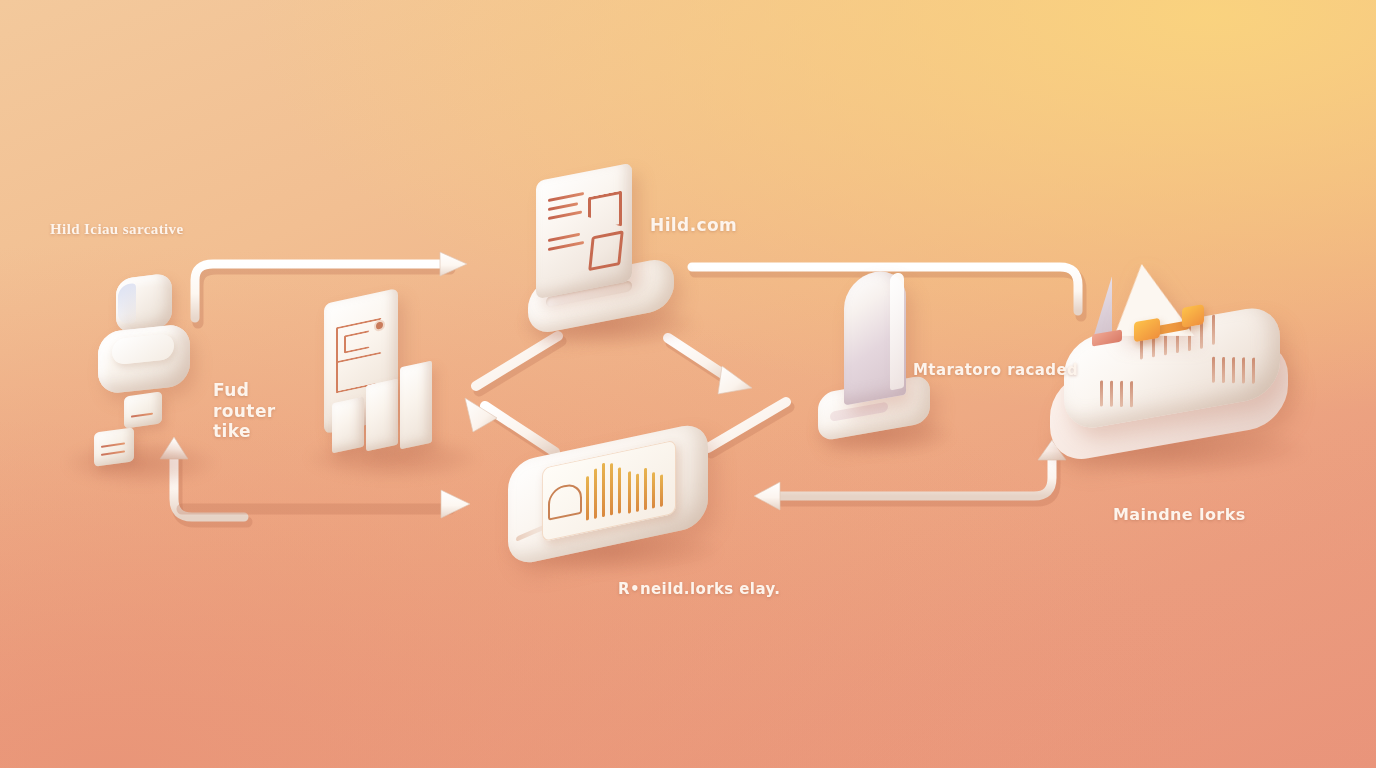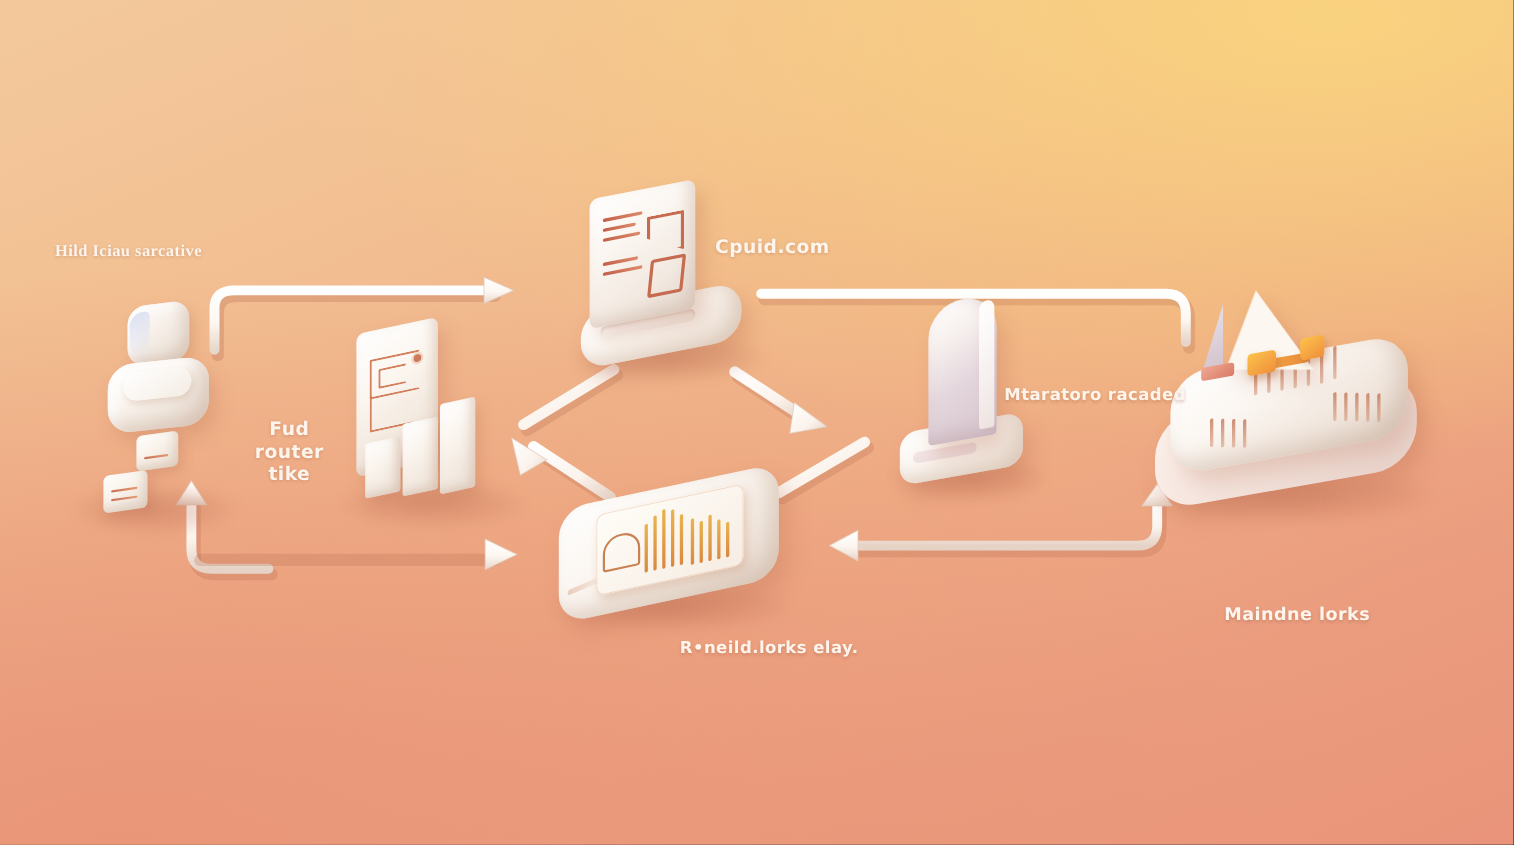--- a/index.html
+++ b/index.html
@@ -482,20 +482,20 @@
     </div>
     <div class="tri-side"></div>
     <div class="tri"></div>
     <div class="redslab"></div>
     <div class="knobbar"></div>
     <div class="knob k1"></div>
     <div class="knob k2"></div>
   </div>
 
   <div class="label" style="left:50px;  top:220px; font-size:15px;font-family:Liberation Serif, serif;">Hild Iciau sarcative</div>
-  <div class="label" style="left:213px; top:380px; font-size:17px; text-align:center; width:100px;">Fud router
+  <div class="label" style="left:213px; top:380px; font-size:17px; text-align:left; width:100px;">Fud router
 tike</div>
-  <div class="label" style="left:650px; top:215px; font-size:17px;">Cpuid.com</div>
-  <div class="label" style="left:913px; top:350px; font-size:15px;">Mtaratoro racaded</div>
-  <div class="label" style="left:1113px; top:505px; font-size:16px;margin-top:44px;">Maindne lorks</div>
+  <div class="label" style="left:650px; top:215px; font-size:17px;">Hild.com</div>
+  <div class="label" style="left:913px; top:361px; font-size:15px;">Mtaratoro racaded</div>
+  <div class="label" style="left:1113px; top:505px; font-size:16px;">Maindne lorks</div>
   <div class="label" style="left:618px; top:580px; font-size:15px;">R•neild.lorks elay.</div>
 
 </div>
 
 </body></html>

